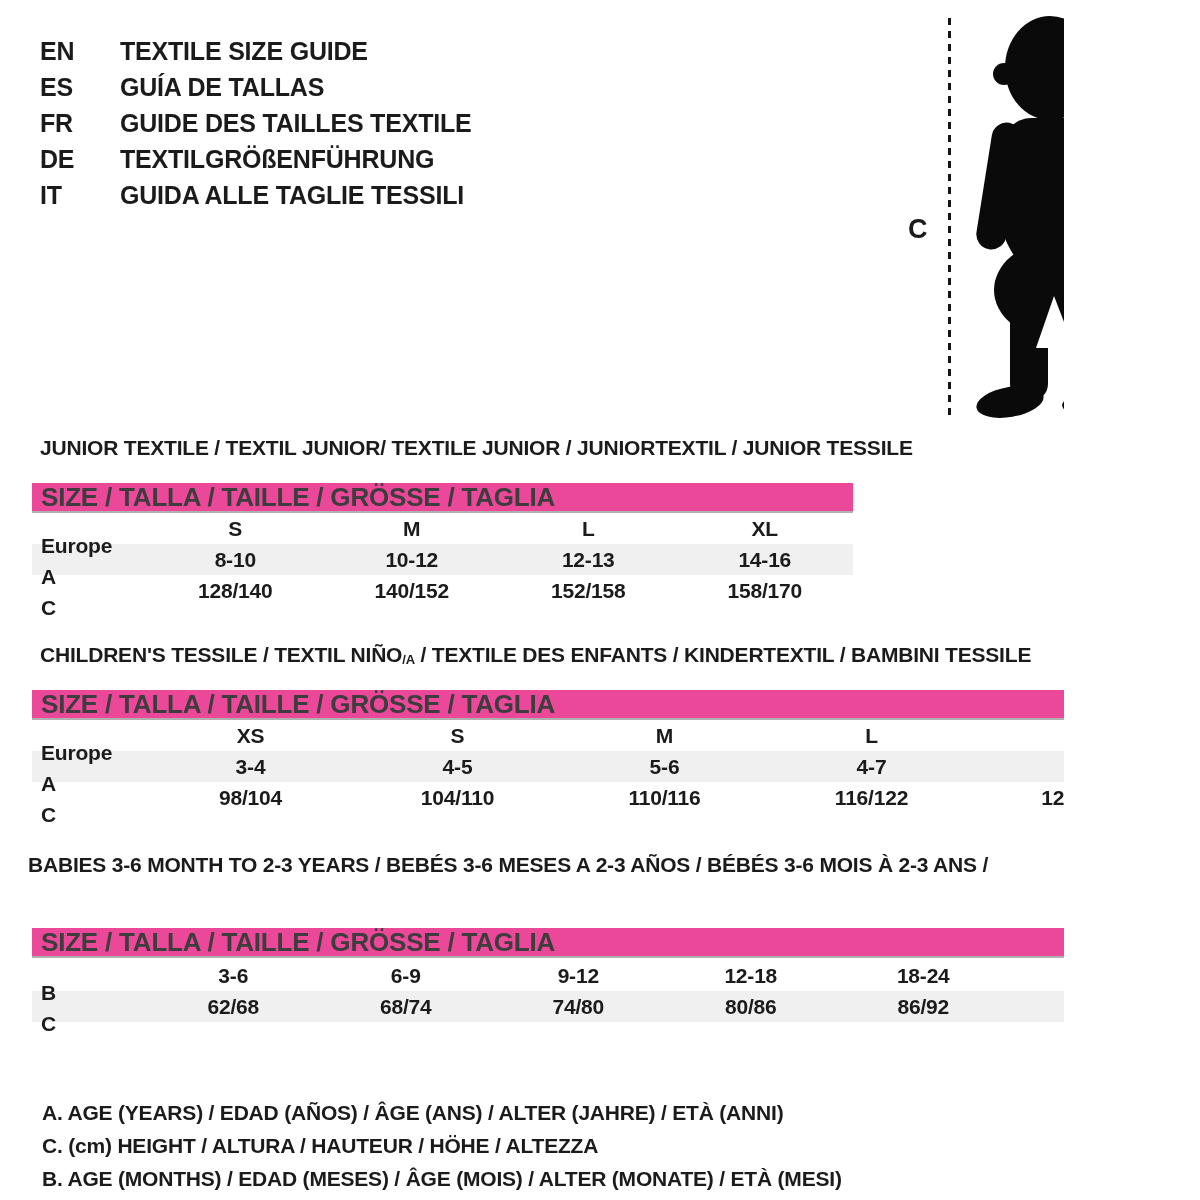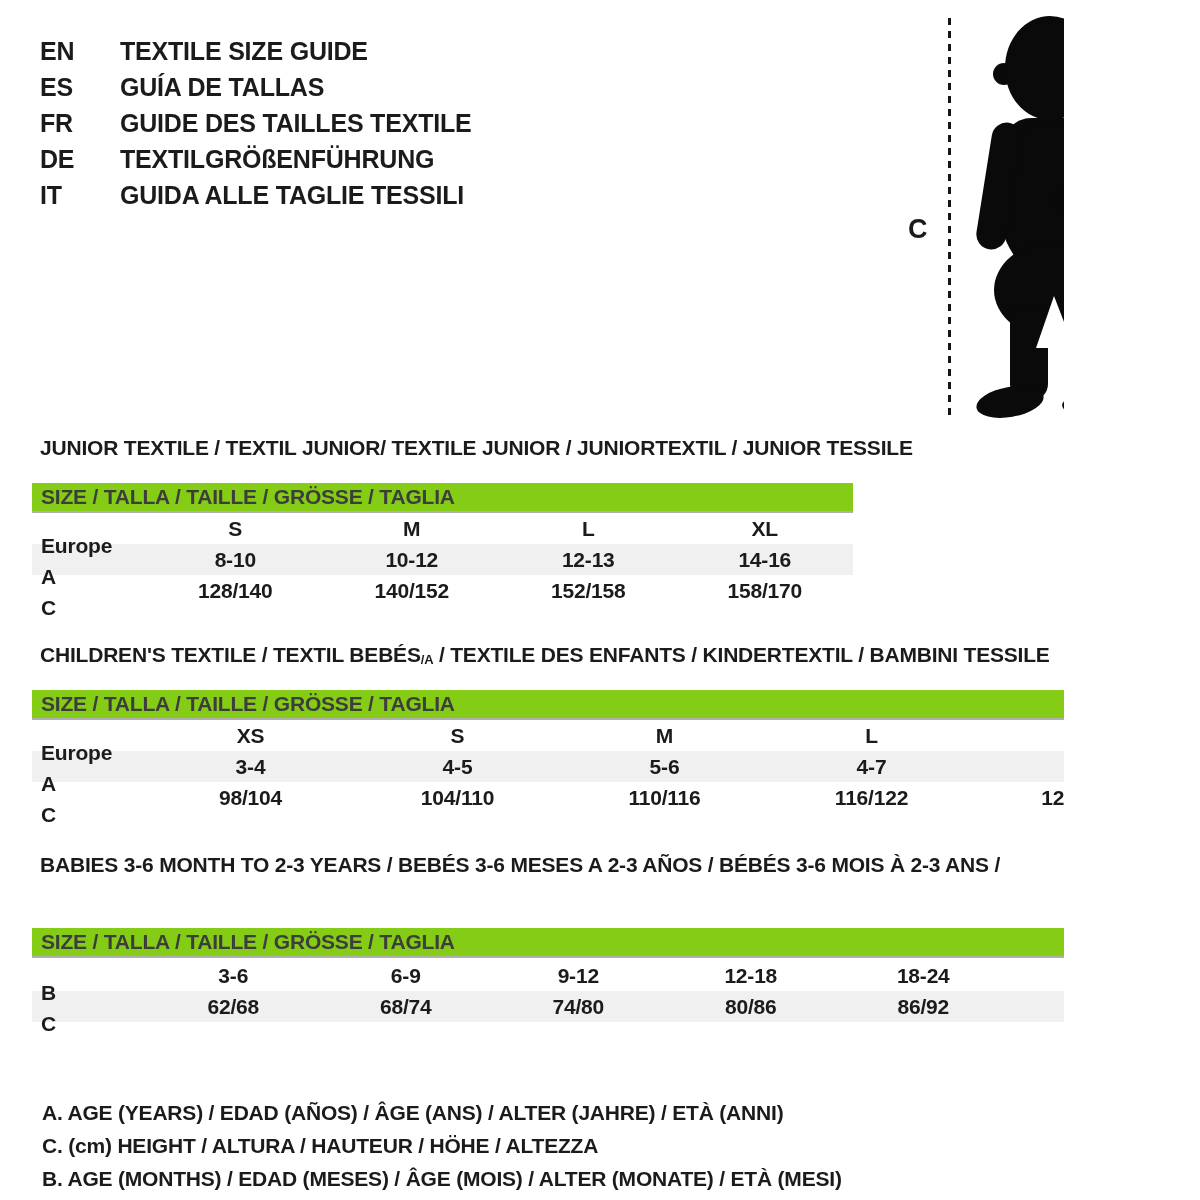--- a/index.html
+++ b/index.html
@@ -21,27 +21,27 @@
     position:absolute; left:948px; top:18px; width:3px; height:398px;
     background:repeating-linear-gradient(to bottom, #151515 0 7px, rgba(0,0,0,0) 7px 13px);
   }
   .c-label { position:absolute; left:908px; top:214px; font-size:27px; }
   .baby-svg { position:absolute; left:958px; top:10px; }
 
   
   .sec-title { position:absolute; font-size:21px; white-space:nowrap; }
   .sec-title.junior { left:40px; top:436px; }
   .sec-title.children { left:40px; top:643px; }
-  .sec-title.babies { left:40px; top:849px; line-height:32px; }
+  .sec-title.babies { left:28px; top:849px; line-height:32px; }
   .small-sub { font-size:13px; position:relative; top:2px; }
 
   
   .size-bar {
-    position:absolute; height:30px; background:#84cc16; color:#3d3d3d;
-    font-size:21px; line-height:28px; padding-left:9px;
+    position:absolute; height:30px; background:#ec4899; color:#3d3d3d;
+    font-size:26px; line-height:28px; padding-left:9px;
     border-bottom:2px solid #b0b0b0; white-space:nowrap;
   }
   .size-bar.junior { left:32px; top:483px; width:821px; }
   .size-bar.children { left:32px; top:690px; width:1150px; }
   .size-bar.babies { left:32px; top:928px; width:1150px; }
 
   
   .t-rows { position:absolute; }
   .t-rows.junior { left:32px; top:513px; width:821px; }
   .t-rows.children { left:32px; top:720px; width:1150px; }
@@ -145,21 +145,21 @@
       <div class="t-row">
         <div class="t-cell first">C</div>
         <div class="t-cell">128/140</div>
         <div class="t-cell">140/152</div>
         <div class="t-cell">152/158</div>
         <div class="t-cell">158/170</div>
       </div>
     </div>
 
   <div class="sec-title children">
-      <div class="title-line"><span>CHILDREN'S TEXTILE / TEXTIL BEBÉS</span><span class="small-sub">/A</span><span> / TEXTILE DES ENFANTS / KINDERTEXTIL / BAMBINI TESSILE</span></div>
+      <div class="title-line"><span>CHILDREN'S TESSILE / TEXTIL NIÑO</span><span class="small-sub">/A</span><span> / TEXTILE DES ENFANTS / KINDERTEXTIL / BAMBINI TESSILE</span></div>
     </div>
   <div class="size-bar children">SIZE / TALLA / TAILLE / GRÖSSE / TAGLIA</div>
   <div class="t-rows children">
       <div class="t-row">
         <div class="t-cell first">Europe</div>
         <div class="t-cell">XS</div>
         <div class="t-cell">S</div>
         <div class="t-cell">M</div>
         <div class="t-cell">L</div>
         <div class="t-cell">XL</div>

